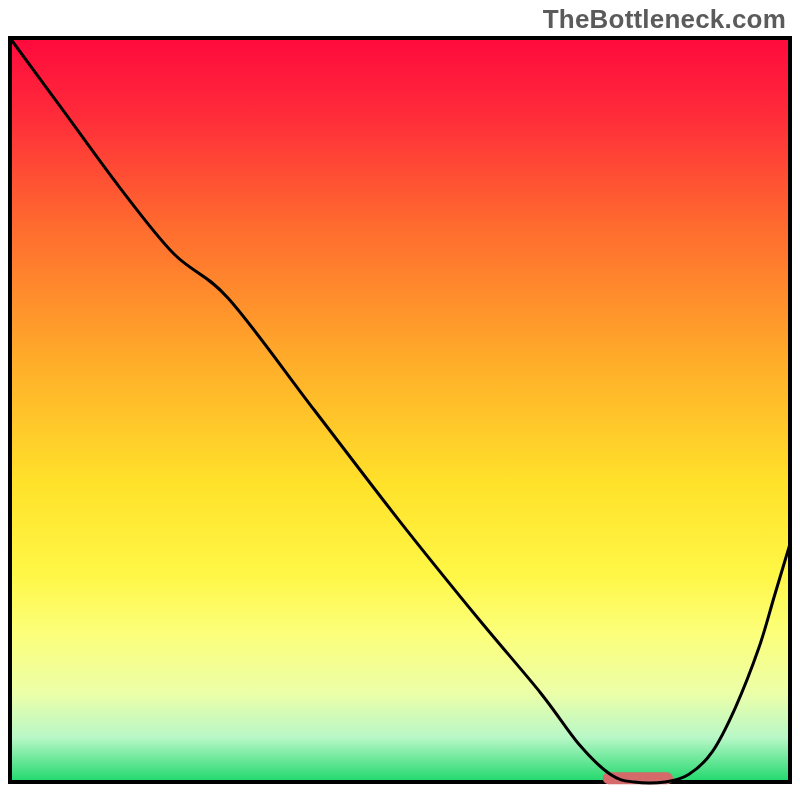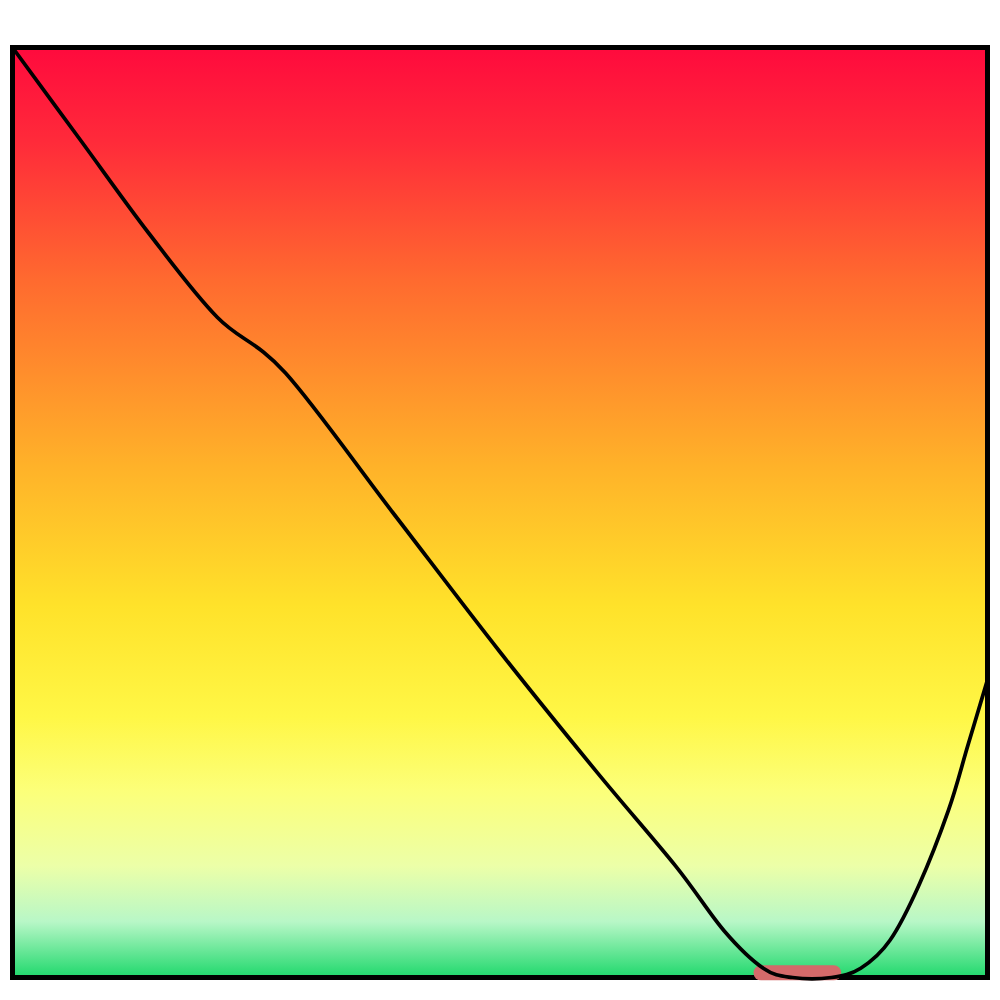--- a/index.html
+++ b/index.html
@@ -27,20 +27,21 @@
     font-weight: 700;
     color: #5b5b5b;
     letter-spacing: 0.2px;
     user-select: none;
   }
 </style>
 </head>
 <body>
 
 <div class="chart-wrap">
+  <div class="watermark">TheBottleneck.com</div>
   <svg id="chart-svg" width="800" height="800" viewBox="0 0 800 800">
       <defs>
         <linearGradient id="bg-grad" x1="0" y1="0" x2="0" y2="1">
           <stop offset="0%" stop-color="#ff0a3d"></stop>
           <stop offset="10%" stop-color="#ff2a3a"></stop>
           <stop offset="25%" stop-color="#ff6a2f"></stop>
           <stop offset="45%" stop-color="#ffb229"></stop>
           <stop offset="60%" stop-color="#ffe22a"></stop>
           <stop offset="72%" stop-color="#fff746"></stop>
           <stop offset="80%" stop-color="#fcff7a"></stop>

